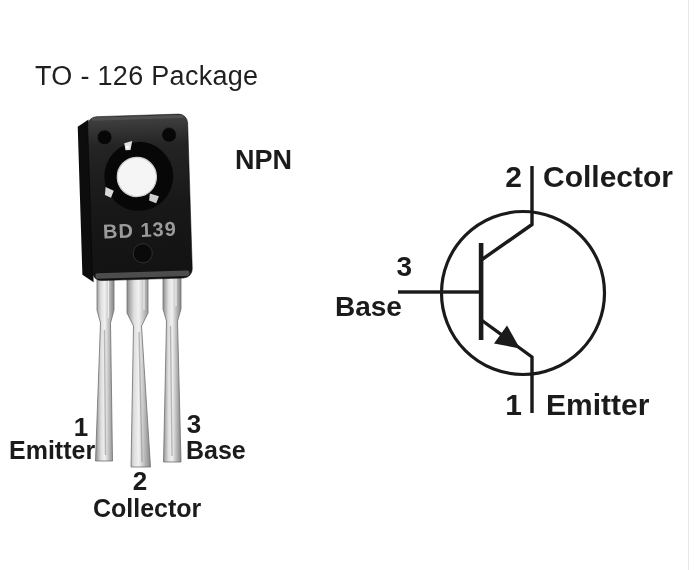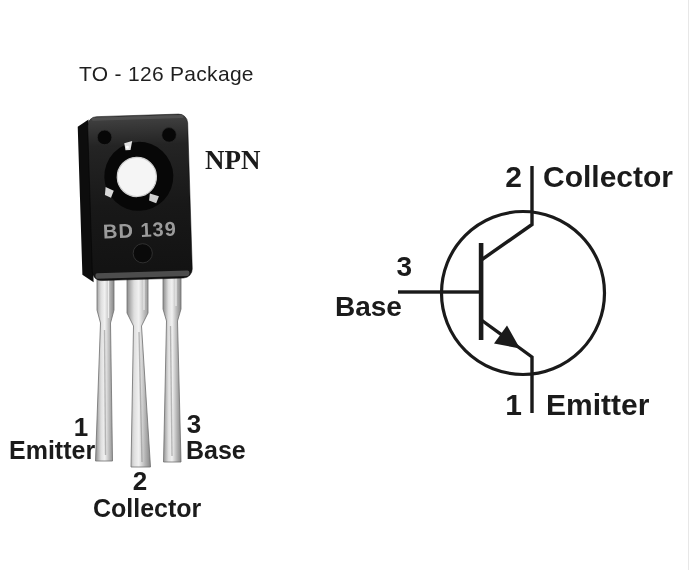--- a/index.html
+++ b/index.html
@@ -1,22 +1,22 @@
 <!DOCTYPE html>
 <html><head>
 <meta charset="utf-8">
 <style>
   html,body{margin:0;padding:0;background:#ffffff;}
   #stage{
     position:relative;width:695px;height:570px;background:#ffffff;overflow:hidden;
     font-family:"Liberation Sans","DejaVu Sans",sans-serif;color:#1b1b1b;
   }
   .lbl{position:absolute;line-height:1;white-space:nowrap;color:#1b1b1b;}
-  .title{left:35px;top:63px;font-size:21px;font-weight:400;letter-spacing:.3px;color:#1f1f1f;margin-left:44px;}
-  .npn{left:205px;top:147px;font-size:27px;font-weight:700;font-family:Liberation Serif, serif;}
+  .title{left:35px;top:63px;font-size:27px;font-weight:400;letter-spacing:.3px;color:#1f1f1f;}
+  .npn{left:235px;top:147px;font-size:27px;font-weight:700;}
   .marking{left:103px;top:220px;font-size:20px;font-weight:700;color:#9b9b9b;
            transform:rotate(-2.5deg);letter-spacing:1px;}
   .b{font-weight:700;}
   
   .p1n{left:70px;top:414px;width:22px;text-align:center;font-size:26px;}
   .p1t{left:9px;top:438px;font-size:25px;}
   .p2n{left:129px;top:468px;width:22px;text-align:center;font-size:26px;}
   .p2t{left:93px;top:496px;font-size:25px;}
   .p3n{left:183px;top:411px;width:22px;text-align:center;font-size:26px;}
   .p3t{left:186px;top:438px;font-size:25px;}

